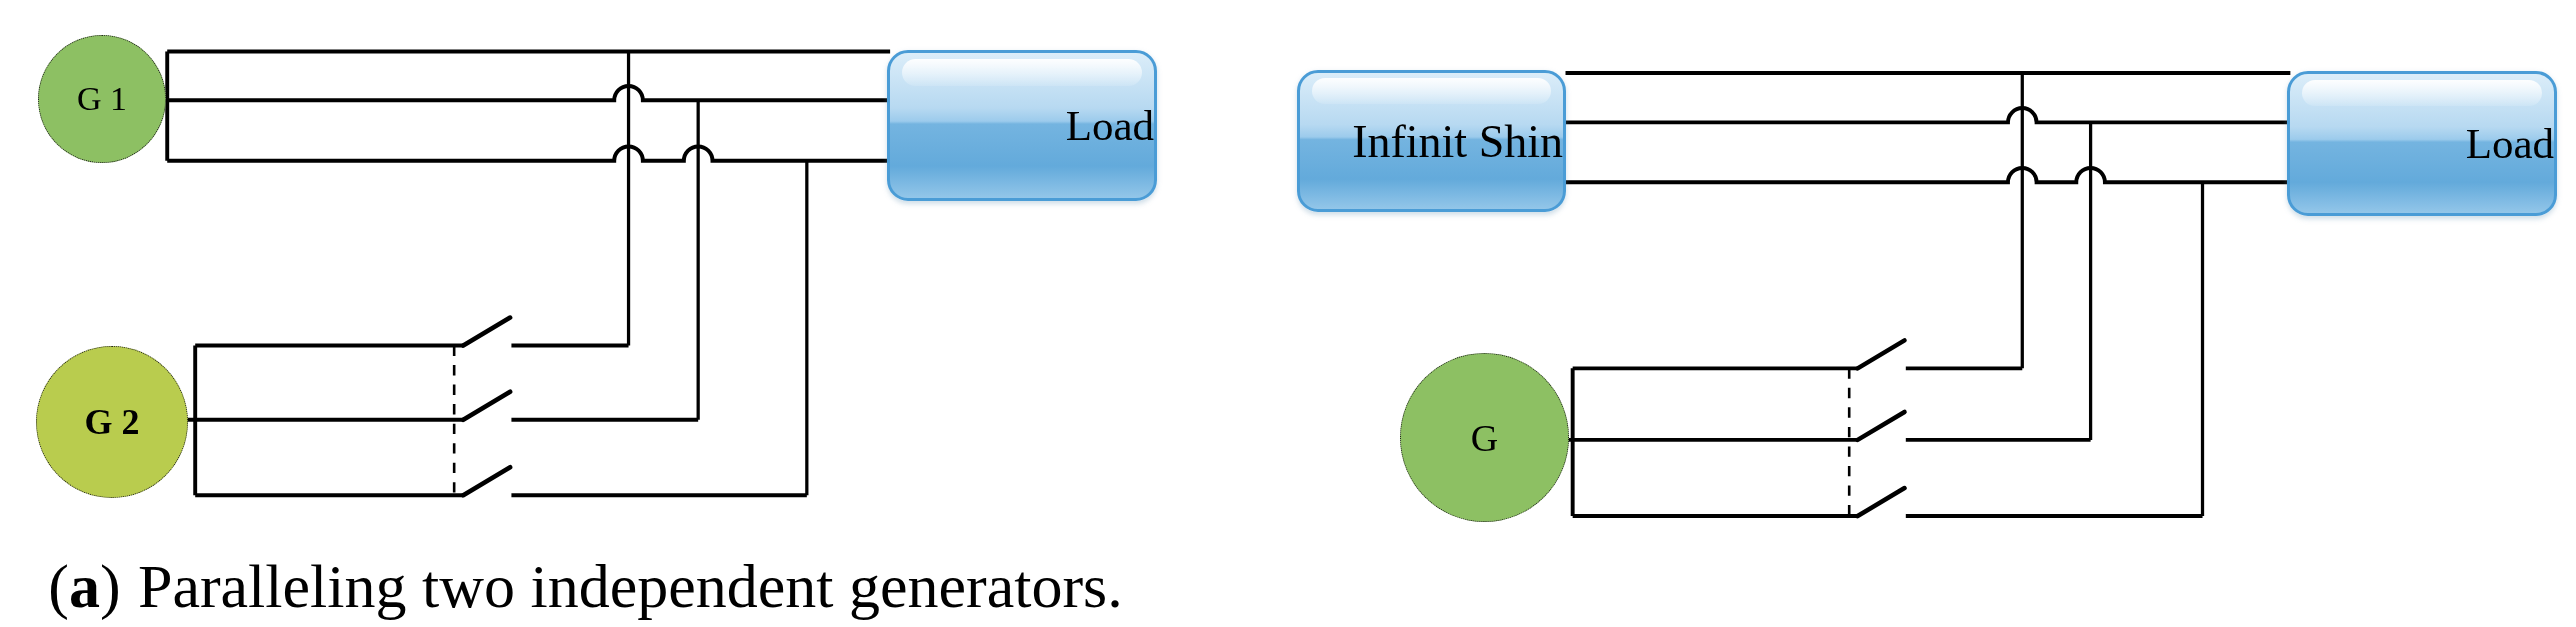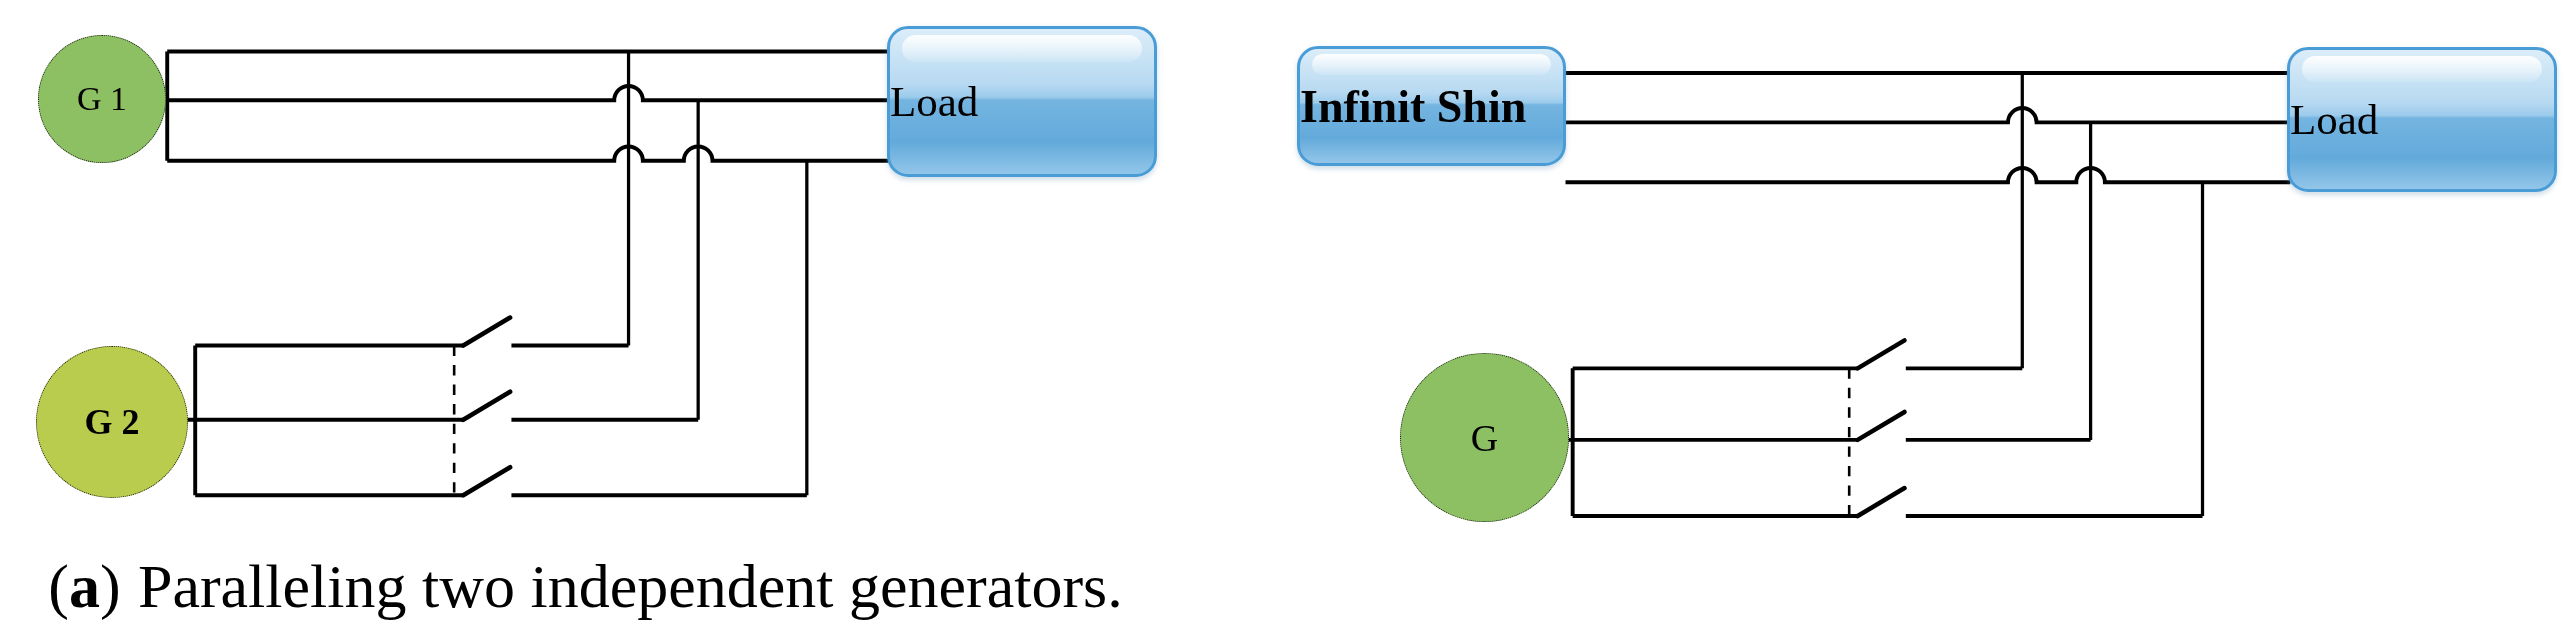--- a/index.html
+++ b/index.html
@@ -29,30 +29,31 @@
   .generator.green{background:var(--generator_green);}
   .generator.yellow{background:var(--generator_yellow);}
   #g1{left:38px; top:35px; width:128px; height:128px; font-size:34px;}
   #g2{left:36px; top:346px; width:152px; height:152px; font-size:36px;font-weight:bold;}
   #gb{left:1400px; top:353px; width:169px; height:169px; font-size:38px;}
   .bluebox{
     position:absolute; border:3.3px solid var(--node_border); border-radius:21px;
     background:linear-gradient(180deg,
       var(--box_top) 0%, var(--box_mid_light) 38%, #9ccbec 47%,
       var(--box_mid_dark) 49%, #63aadb 78%, var(--box_bottom) 100%);
-    display:flex; align-items:center; justify-content:flex-start;
+    display:flex; align-items:center; justify-content:flex-end;
     box-shadow:0 2.6px 5.2px rgba(120,160,190,0.35);
+    margin-top:24px;
   }
   .bluebox::before{
     content:""; position:absolute; left:4.5%; right:4.5%; top:4%; height:19%;
     border-radius:15.6px; pointer-events:none;
     background:linear-gradient(180deg, rgba(255,255,255,0.95), rgba(255,255,255,0.12));
   }
   #load-a{left:887px; top:26px; width:270px; height:151px; font-size:43px;}
-  #infinit{left:1297px; top:46px; width:269px; height:120px; font-size:46px;font-weight:bold;}
+  #infinit{left:1297px; top:46px; width:269px; height:142px; font-size:46px;}
   #load-b{left:2287px; top:47px; width:270px; height:145px; font-size:43px;}
   .box-label{position:relative; z-index:1;}
   .caption{
     position:absolute; top:552px; width:1093px; text-align:center;
     font-size:62px; line-height:1.1; white-space:nowrap;
   }
   #caption-a{left:39px;}
   #caption-b{left:1452px;}
   .caption b{font-weight:700;}
   .cap-text{margin-left:0.28em;margin-top:23px;}

